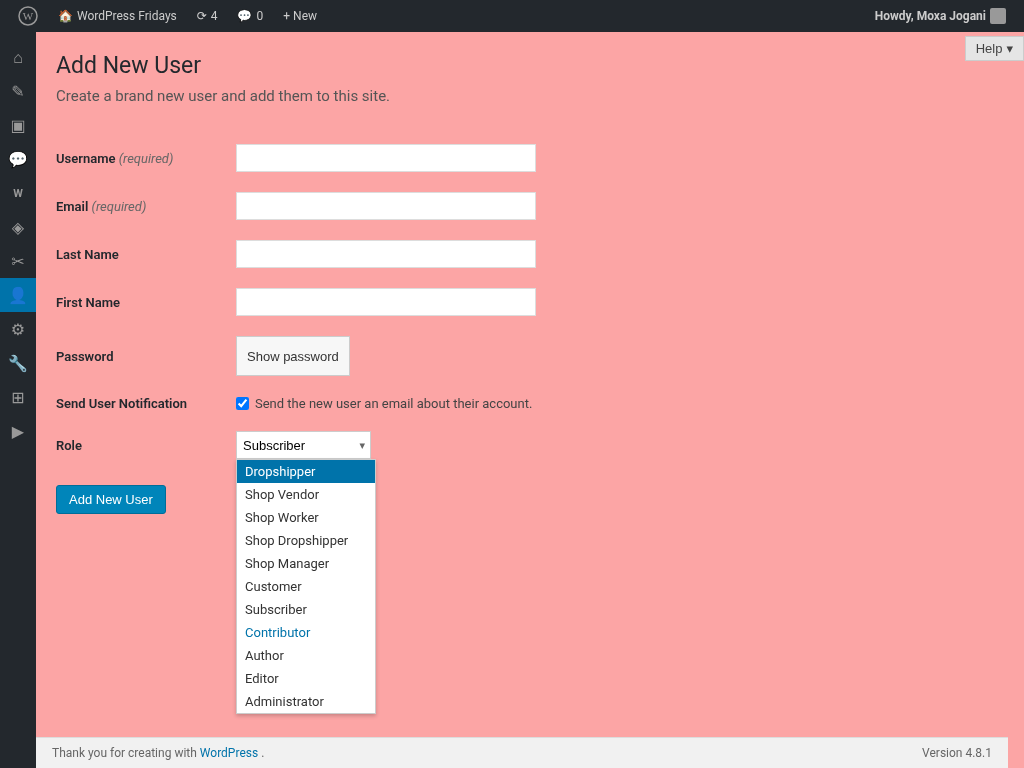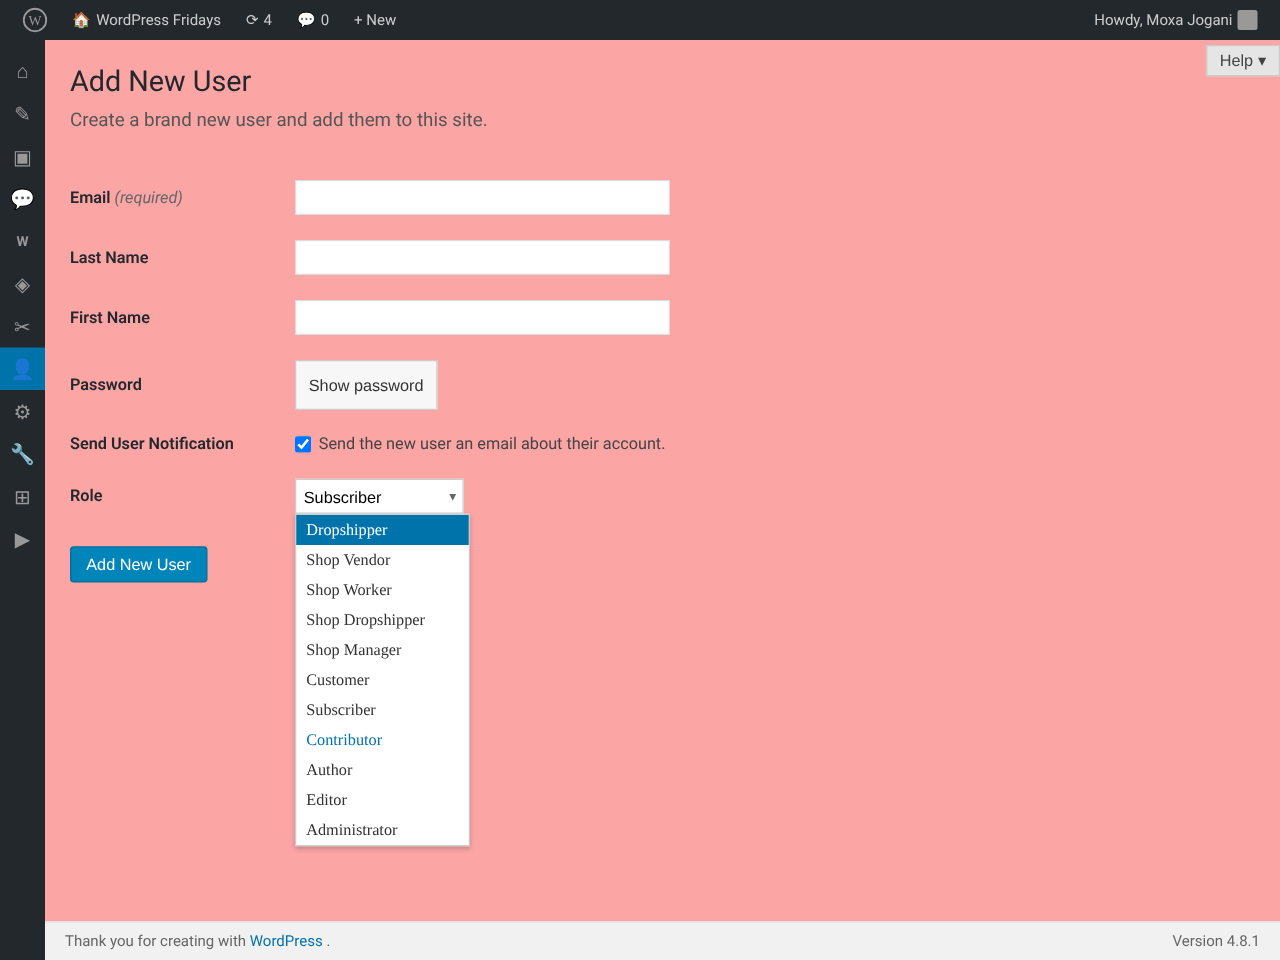--- a/index.html
+++ b/index.html
@@ -24,21 +24,21 @@
       height: 32px;
       display: flex;
       align-items: center;
       gap: 4px;
       cursor: pointer;
     }
     .adminbar-item .wp-logo {
       width: 20px; height: 20px;
       display: flex; align-items: center; justify-content: center;
     }
-    .adminbar-right { display: flex; align-items: center; gap: 0; }
+    .adminbar-right { display: flex; align-items: center; gap: 0; font-weight: bold; }
     .adminbar-right .adminbar-item { font-size: 12px; }
     .admin-avatar {
       width: 16px; height: 16px;
       background: #999;
       border-radius: 2px;
       display: inline-block;
     }
 
     
     #sidebar {
@@ -179,21 +179,20 @@
     
     .dropdown-list {
       position: absolute;
       top: 28px;
       left: 0;
       background: #fff;
       border: 1px solid #ccc;
       width: 140px;
       z-index: 200;
       box-shadow: 0 2px 4px rgba(0,0,0,0.2);
-      font-family: Liberation Serif, serif;
     }
     .dropdown-item {
       padding: 4px 8px;
       cursor: pointer;
       font-size: 13px;
       color: #333;
     }
     .dropdown-item.highlighted { background: #0073aa; color: #fff; }
 
     
@@ -205,21 +204,21 @@
       font-size: 13px;
       cursor: pointer;
       border-radius: 3px;
       margin-top: 16px;
       display: inline-block;
     }
 
     
     #footer {
       position: fixed;
-      bottom: 0; left: 36px; right: 0;
+      bottom: 0; left: 36px; right: 16px;
       background: #f1f1f1;
       border-top: 1px solid #ddd;
       padding: 8px 16px;
       display: flex;
       justify-content: space-between;
       font-size: 12px;
       color: #666;
     }
     #footer a { color: #0073aa; text-decoration: none; }
   </style>
@@ -282,20 +281,29 @@
   <div class="sidebar-icon">▶</div>
 </div>
 
 <div id="main">
   <h1 class="page-title">Add New User</h1>
   <p class="page-subtitle">Create a brand new user and add them to this site.</p>
 
   <table class="form-table">
     <tbody>
 
+      <tr>
+        <td>
+          <span>Username</span>
+          <em>(required)</em>
+        </td>
+        <td>
+          <input type="text" class="form-input" value="" style="">
+        </td>
+      </tr>
 
       <tr>
         <td>
           <span>Email</span>
           <em>(required)</em>
         </td>
         <td>
           <input type="email" class="form-input email-input" value="" style="">
         </td>
       </tr>

